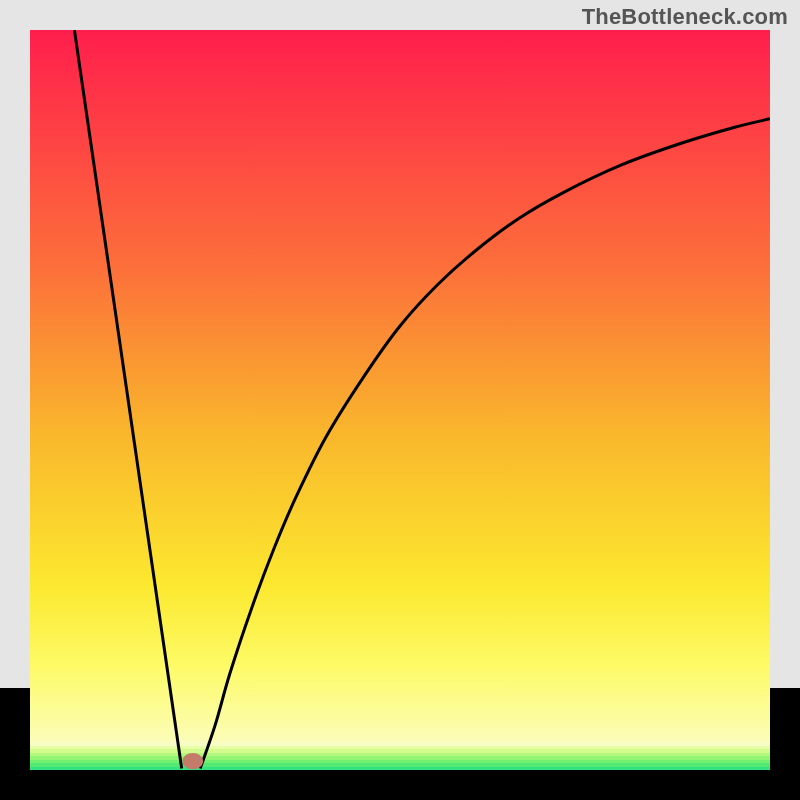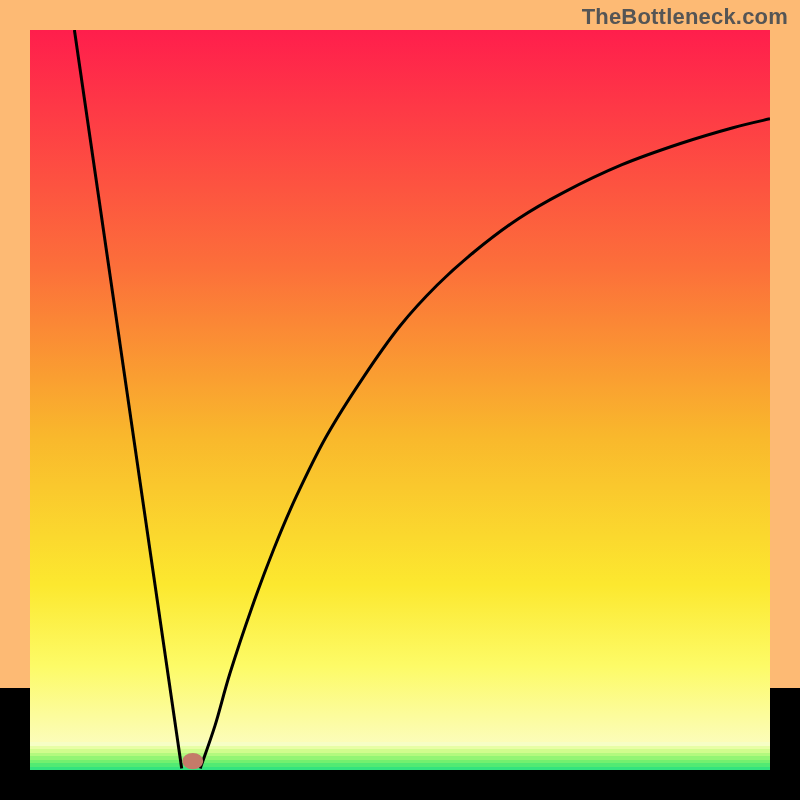--- a/index.html
+++ b/index.html
@@ -7,21 +7,21 @@
     padding: 0;
     width: 800px;
     height: 800px;
     background: #000;
     font-family: Arial, Helvetica, sans-serif;
   }
   .outer {
     position: relative;
     width: 800px;
     height: 688px;
-    background: #fdba74;
+    background: #e5e5e5;
   }
   .plot-area {
     position: absolute;
     left: 30px;
     top: 30px;
     width: 740px;
     height: 740px;
     overflow: hidden;
   }
   .gradient {

